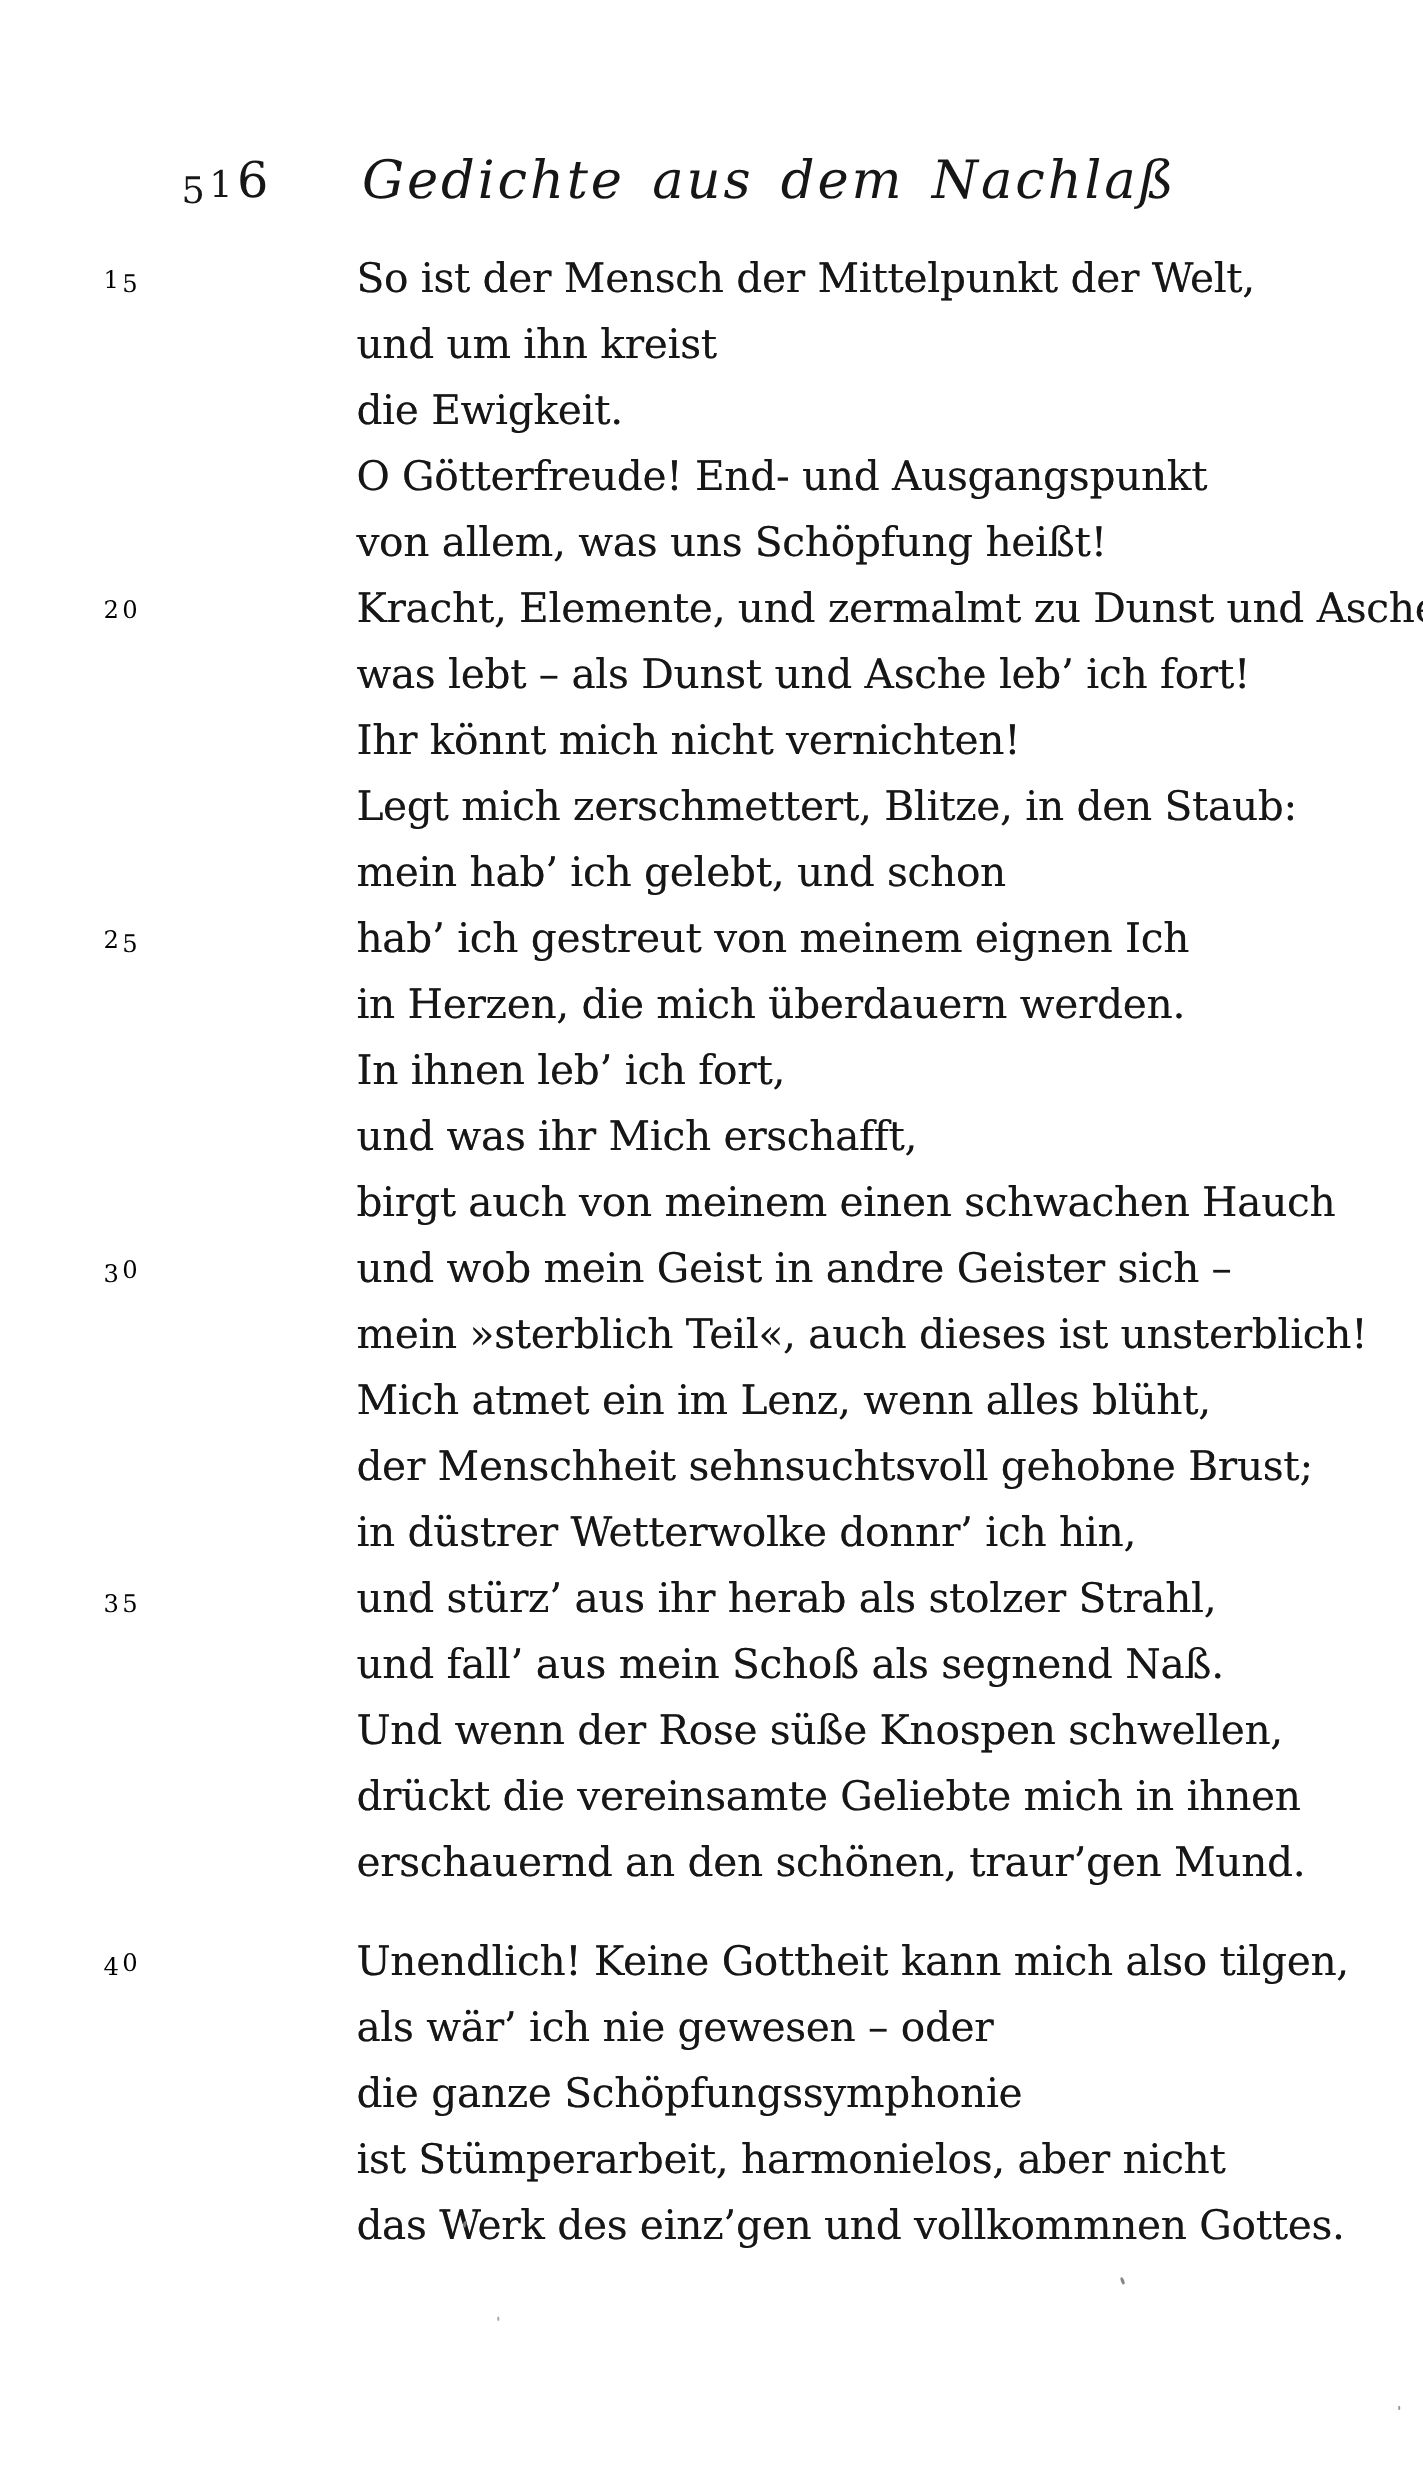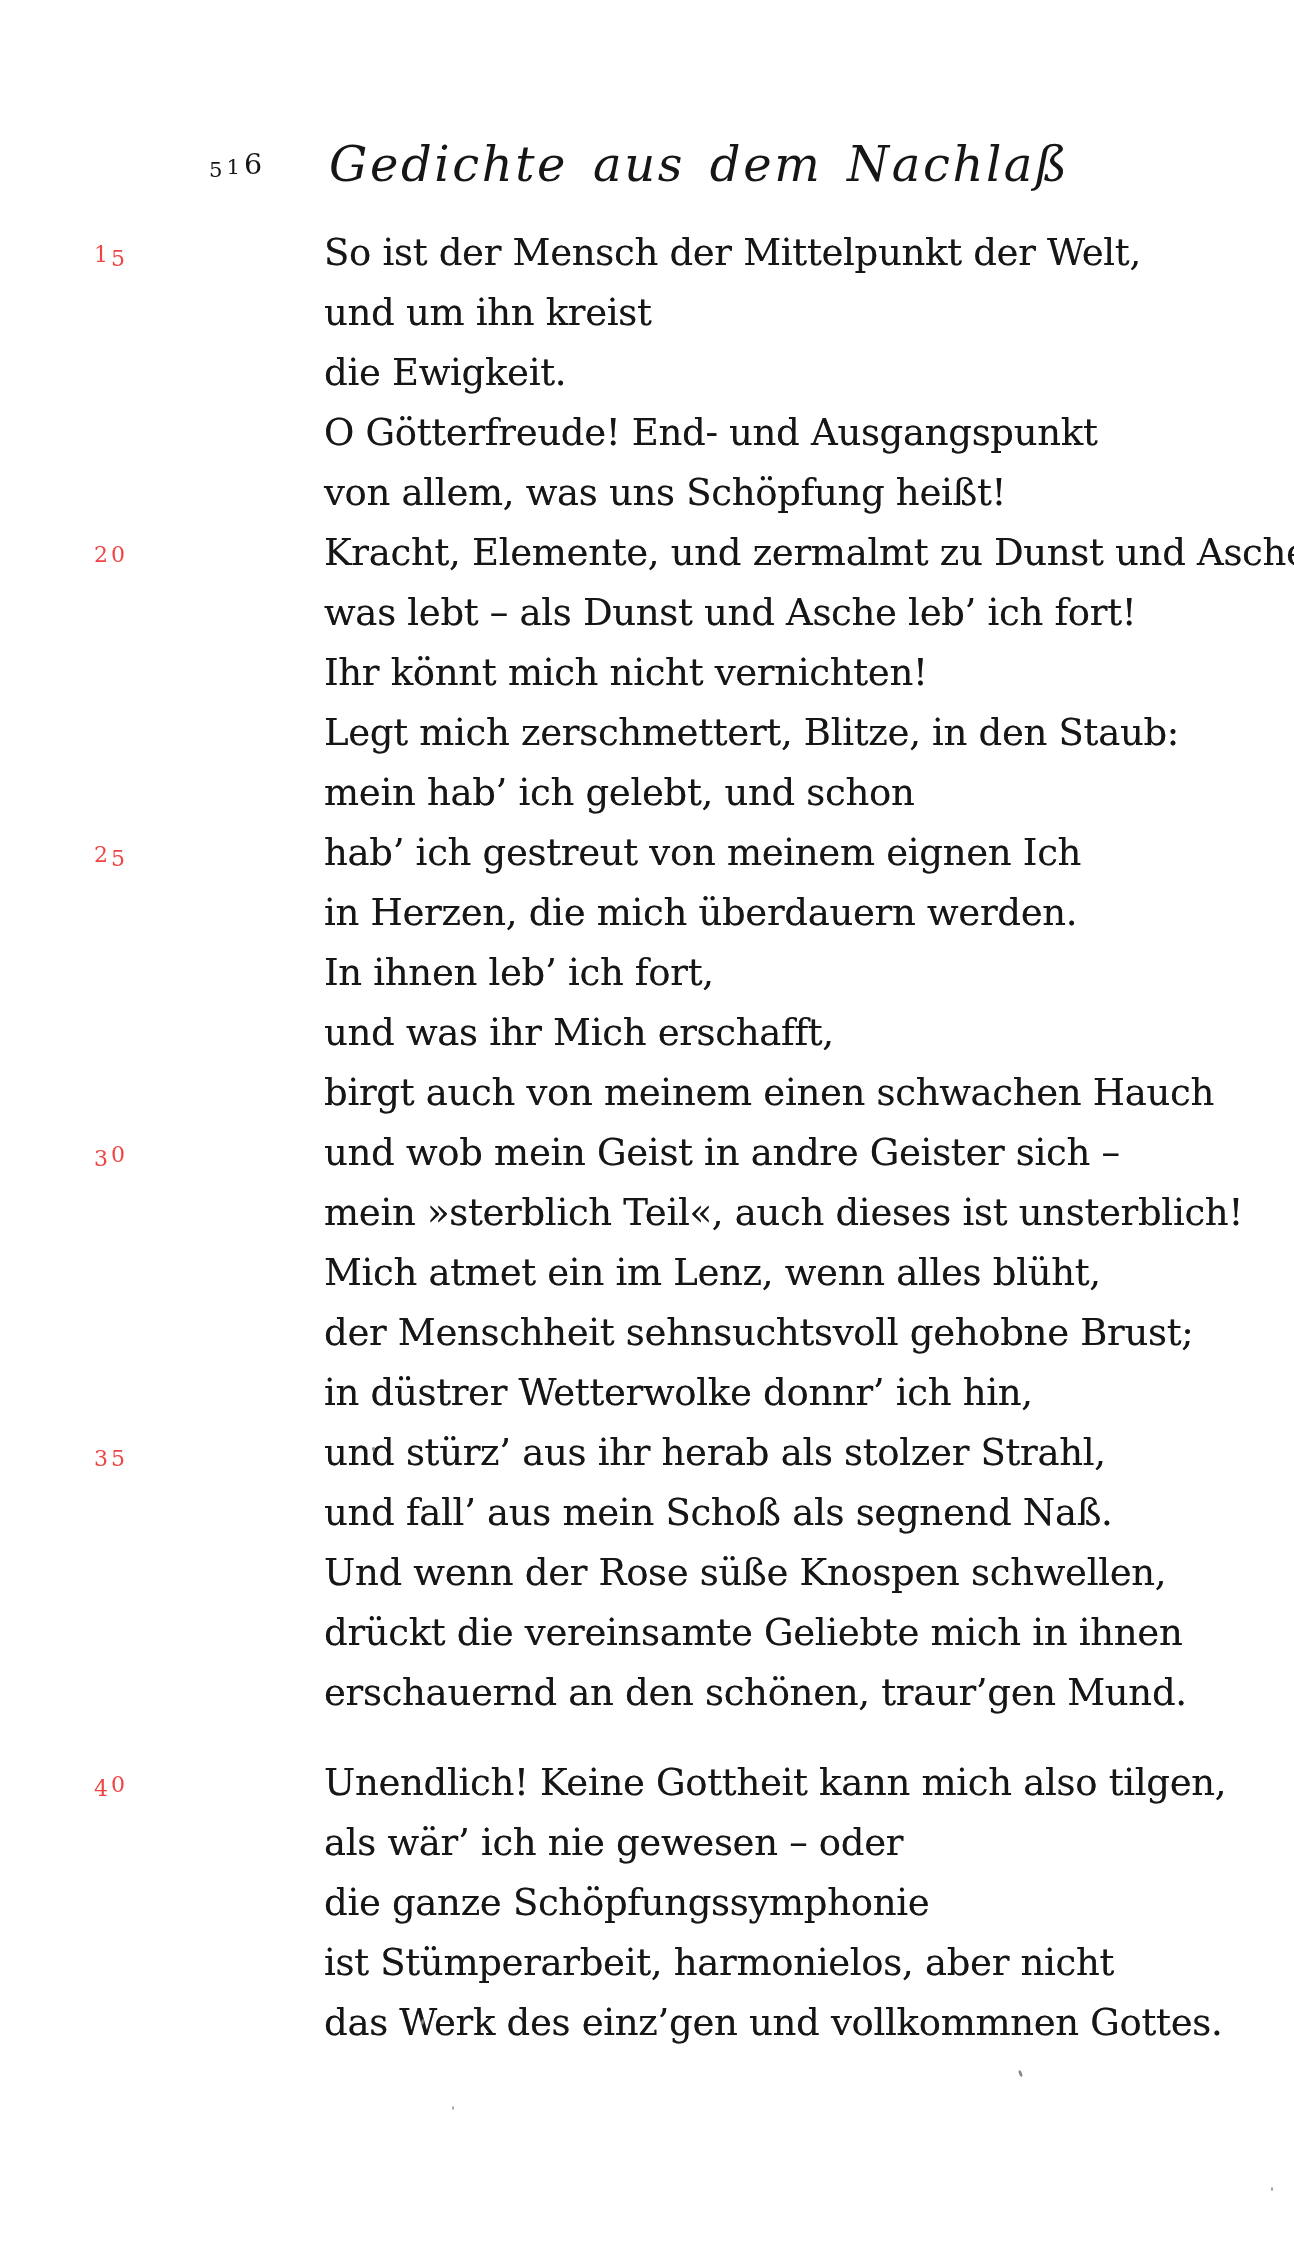--- a/index.html
+++ b/index.html
@@ -10,39 +10,39 @@
     overflow:hidden;
     font-family:"DejaVu Serif","Liberation Serif",serif;
     color:#161616;
   }
   .page{position:absolute;inset:0;}
 
   
   .hdr{position:absolute;top:140px;left:0;width:100%;height:48px;line-height:48px;}
   .pagenum{
     position:absolute;left:165px;top:0;
-    font-size:28px;letter-spacing:4px;margin-left:44px;
+    font-size:44px;letter-spacing:4px;
   }
   .runtitle{
     position:absolute;left:329px;top:0;
     font-size:48px;font-style:italic;
     letter-spacing:2.6px;word-spacing:7px;
   }
 
   
   .poem{position:absolute;left:324px;top:226px;}
   .pline{position:relative;line-height:53px;white-space:nowrap;}
   .pline.stanza-break{margin-top:30px;}
   .ltext{
     font-size:37px;letter-spacing:-0.3px;
     text-shadow:0 0 0.5px rgba(20,20,20,0.5);
   }
   .lnum{
     position:absolute;left:-230px;
-    font-size:29px;letter-spacing:3px;color:#ef4444;
+    font-size:29px;letter-spacing:3px;color:#000000;
   }
 
   
   .d-x{font-size:0.76em;}
   .d-a{font-size:1.02em;}
   .d-d{font-size:0.76em;display:inline-block;transform:translateY(0.16em);}
 
   
   .speck{position:absolute;border-radius:50%;}
   .sp1{left:372px;top:1447px;width:3px;height:4px;background:#8a8a8a;}

